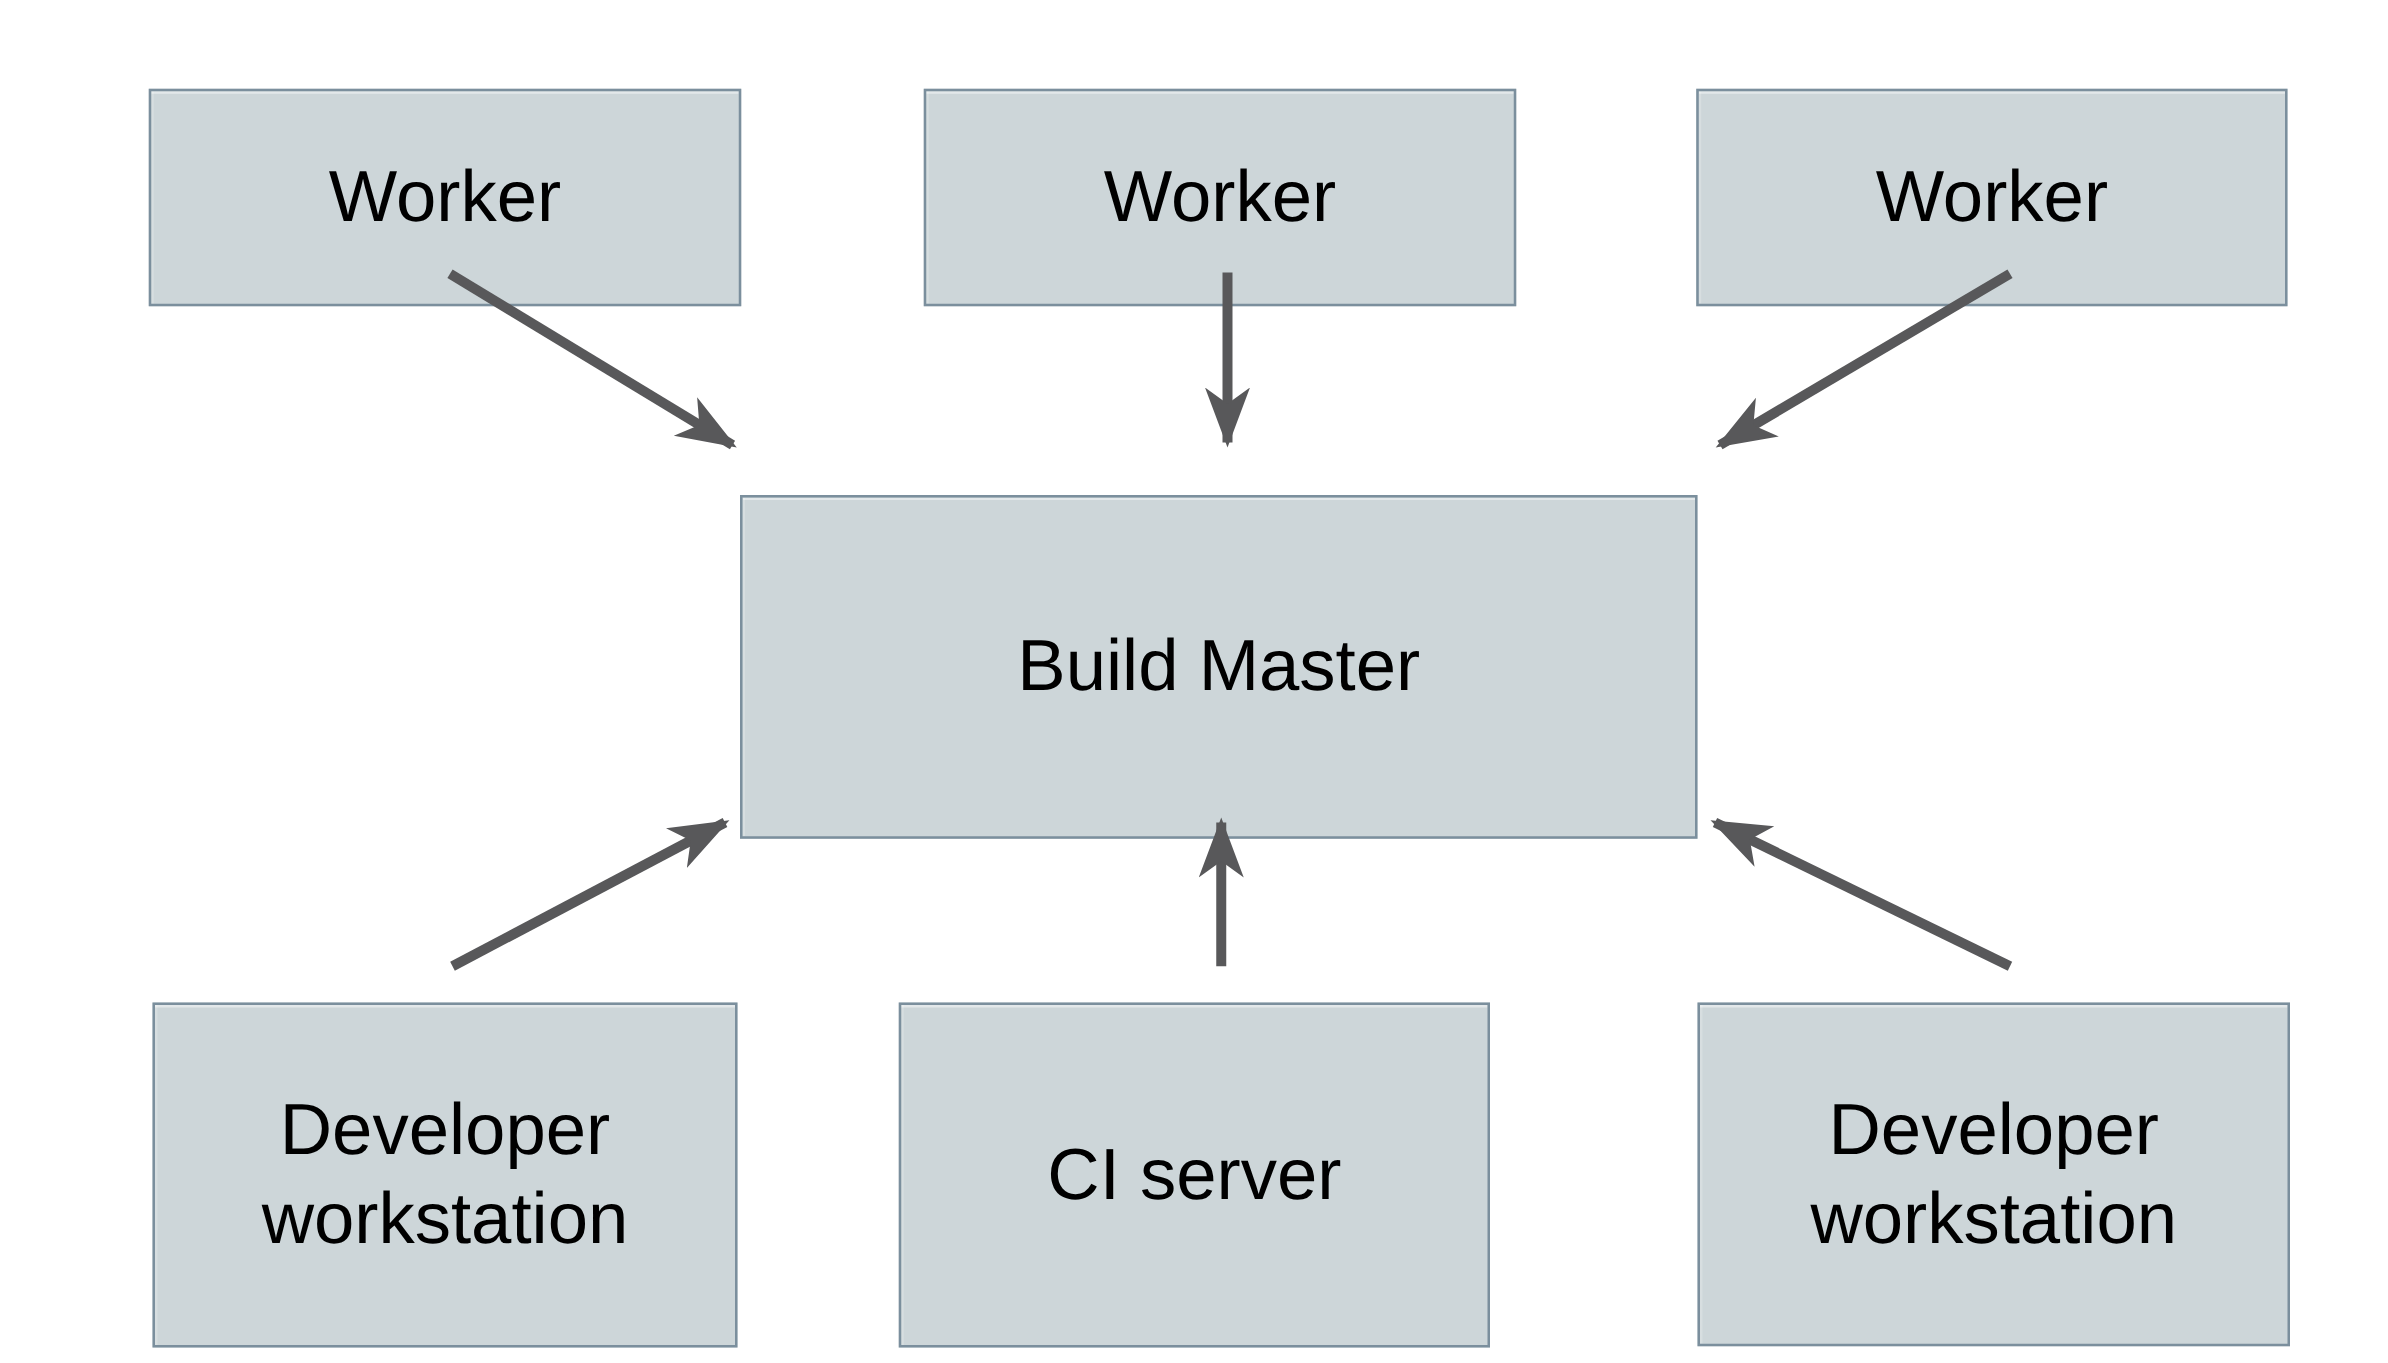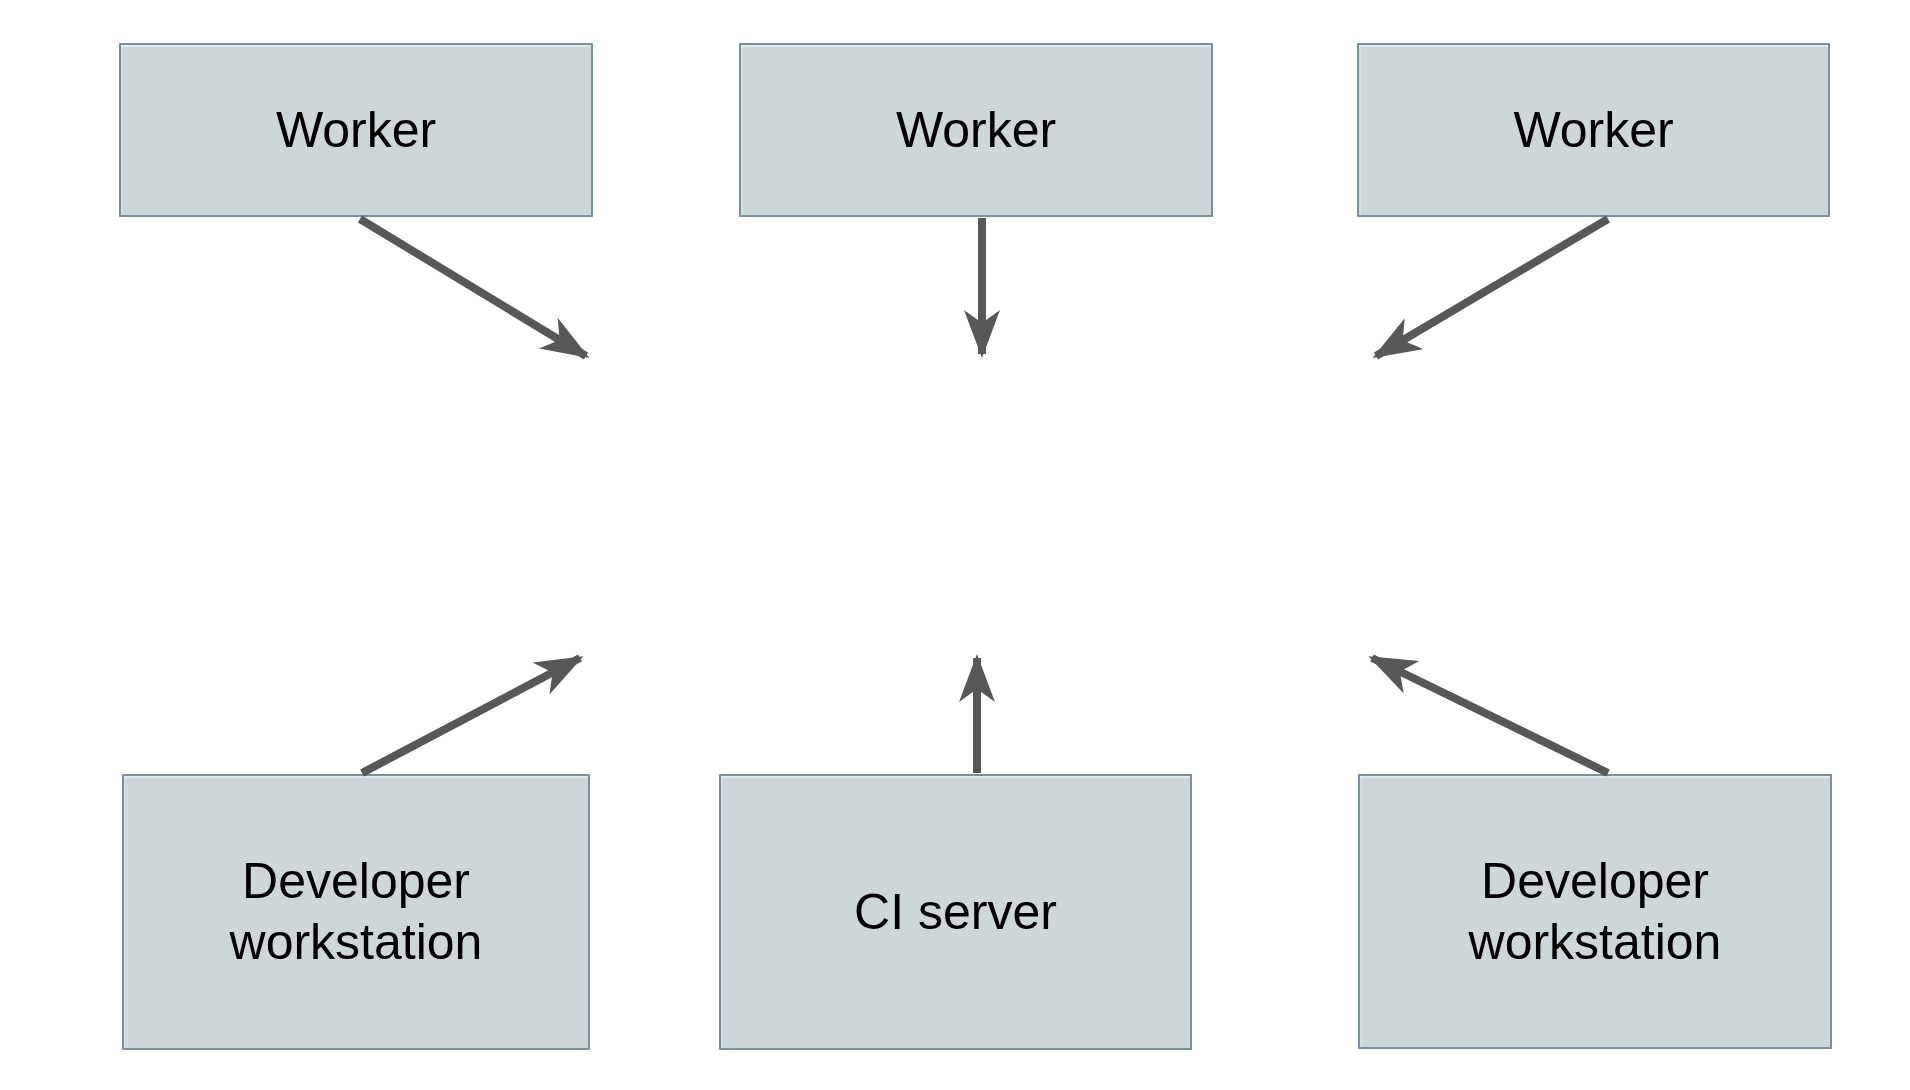--- a/index.html
+++ b/index.html
@@ -26,23 +26,24 @@
   .arrows .head{fill:var(--arrow);}
   .node{
     position:absolute;
     box-sizing:border-box;
     background:var(--node-fill);
     border:2px solid var(--node-border);
     box-shadow:inset 0 2px 0 rgba(255,255,255,0.45), inset 2px 0 0 rgba(255,255,255,0.2);
     display:flex;align-items:center;justify-content:center;
     text-align:center;
     color:var(--text);
-    font-size:50px;
+    font-size:58px;
     line-height:1.22;
     z-index:1;
+    margin-top:28px;
   }
   .node span{display:block;padding:0 10px;}
   .n-worker-1{left:119px;top:43px;width:474px;height:174px;}
   .n-worker-2{left:739px;top:43px;width:474px;height:174px;}
   .n-worker-3{left:1357px;top:43px;width:473px;height:174px;}
   .n-build-master{left:592px;top:368px;width:766px;height:275px;}
   .n-dev-left{left:122px;top:774px;width:468px;height:276px;}
   .n-ci-server{left:719px;top:774px;width:473px;height:276px;}
   .n-dev-right{left:1358px;top:774px;width:474px;height:275px;}
 </style>
@@ -70,20 +71,23 @@
   </div>
 
   <div class="node n-worker-2">
     <span>Worker</span>
   </div>
 
   <div class="node n-worker-3">
     <span>Worker</span>
   </div>
 
+  <div class="node n-build-master">
+    <span>Build Master</span>
+  </div>
 
   <div class="node n-dev-left">
     <span>Developer workstation</span>
   </div>
 
   <div class="node n-ci-server">
     <span>CI server</span>
   </div>
 
   <div class="node n-dev-right">

